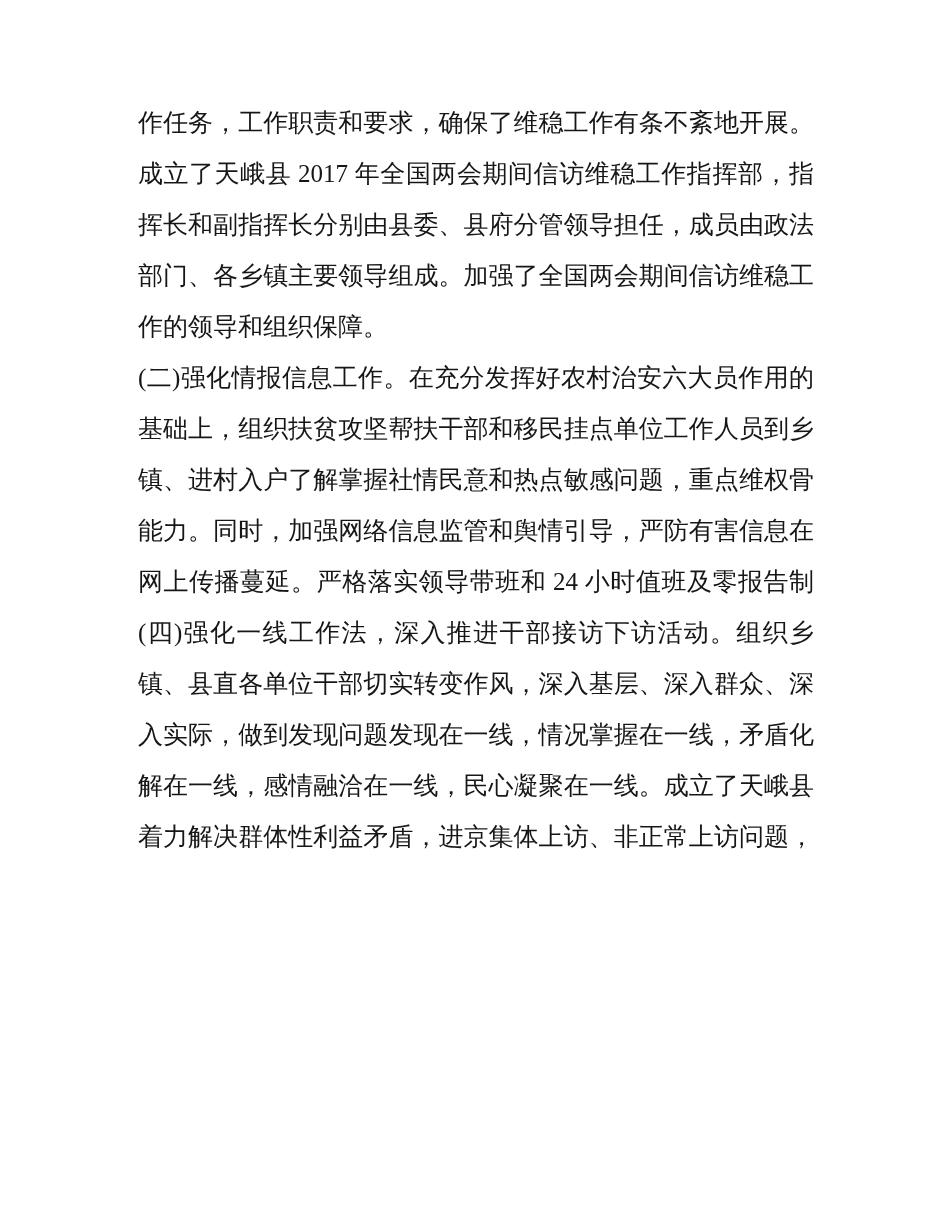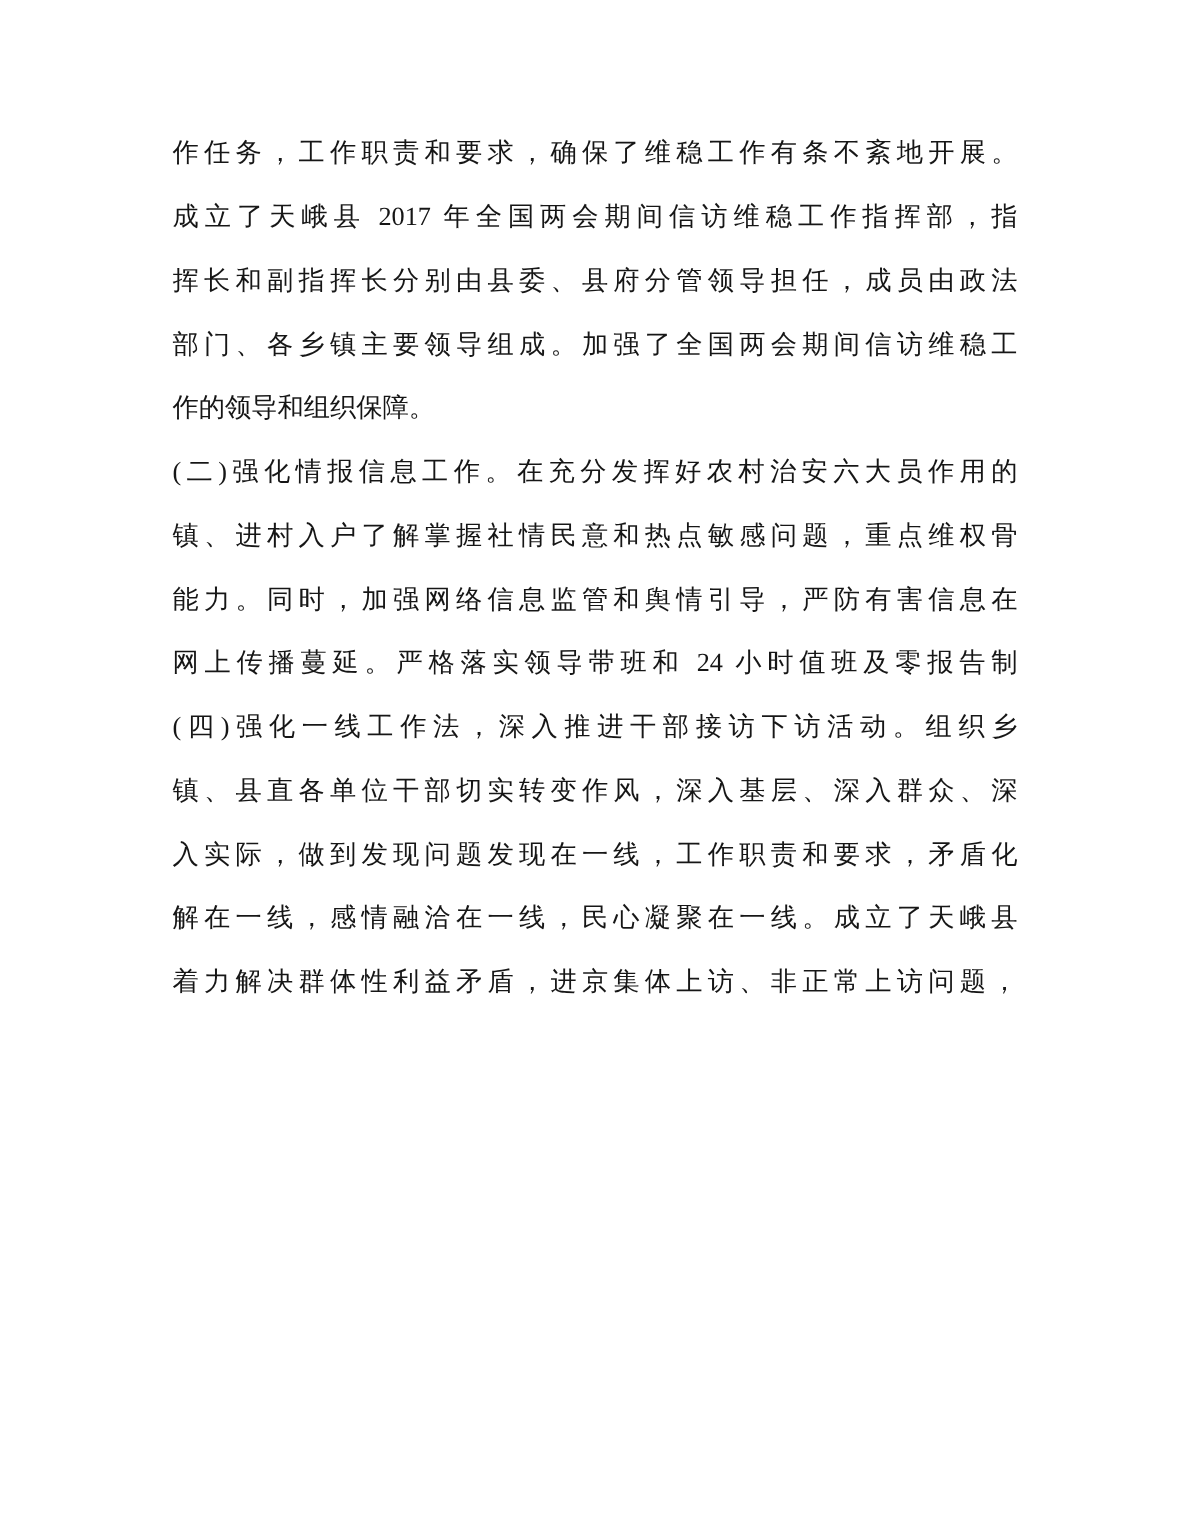--- a/index.html
+++ b/index.html
@@ -14,21 +14,21 @@
     background: #ffffff;
     overflow: hidden;
     font-family: "Liberation Serif", "DejaVu Serif", serif;
   }
   .textblock {
     position: absolute;
     left: 138px;
     top: 97px;
     width: 676px;
     color: #161616;
-    font-size: 21px;
+    font-size: 25px;
   }
   .line {
     height: 51px;
     line-height: 51px;
     overflow: hidden;
     text-align: justify;
     text-align-last: justify;
     text-justify: inter-ideograph;
     white-space: normal;
   }
@@ -40,22 +40,23 @@
 <body>
 
 <div class="page">
   <div class="textblock">
     <div class="line">作任务，工作职责和要求，确保了维稳工作有条不紊地开展。</div>
     <div class="line">成立了天峨县 2017 年全国两会期间信访维稳工作指挥部，指</div>
     <div class="line">挥长和副指挥长分别由县委、县府分管领导担任，成员由政法</div>
     <div class="line">部门、各乡镇主要领导组成。加强了全国两会期间信访维稳工</div>
     <div class="line para-last">作的领导和组织保障。</div>
     <div class="line">(二)强化情报信息工作。在充分发挥好农村治安六大员作用的</div>
+    <div class="line">基础上，组织扶贫攻坚帮扶干部和移民挂点单位工作人员到乡</div>
     <div class="line">镇、进村入户了解掌握社情民意和热点敏感问题，重点维权骨</div>
     <div class="line">能力。同时，加强网络信息监管和舆情引导，严防有害信息在</div>
     <div class="line">网上传播蔓延。严格落实领导带班和 24 小时值班及零报告制</div>
     <div class="line">(四)强化一线工作法，深入推进干部接访下访活动。组织乡</div>
     <div class="line">镇、县直各单位干部切实转变作风，深入基层、深入群众、深</div>
-    <div class="line">入实际，做到发现问题发现在一线，工作职责和要求，矛盾化</div>
+    <div class="line">入实际，做到发现问题发现在一线，情况掌握在一线，矛盾化</div>
     <div class="line">解在一线，感情融洽在一线，民心凝聚在一线。成立了天峨县</div>
     <div class="line">着力解决群体性利益矛盾，进京集体上访、非正常上访问题，</div>
   </div>
 </div>
 
 </body></html>

